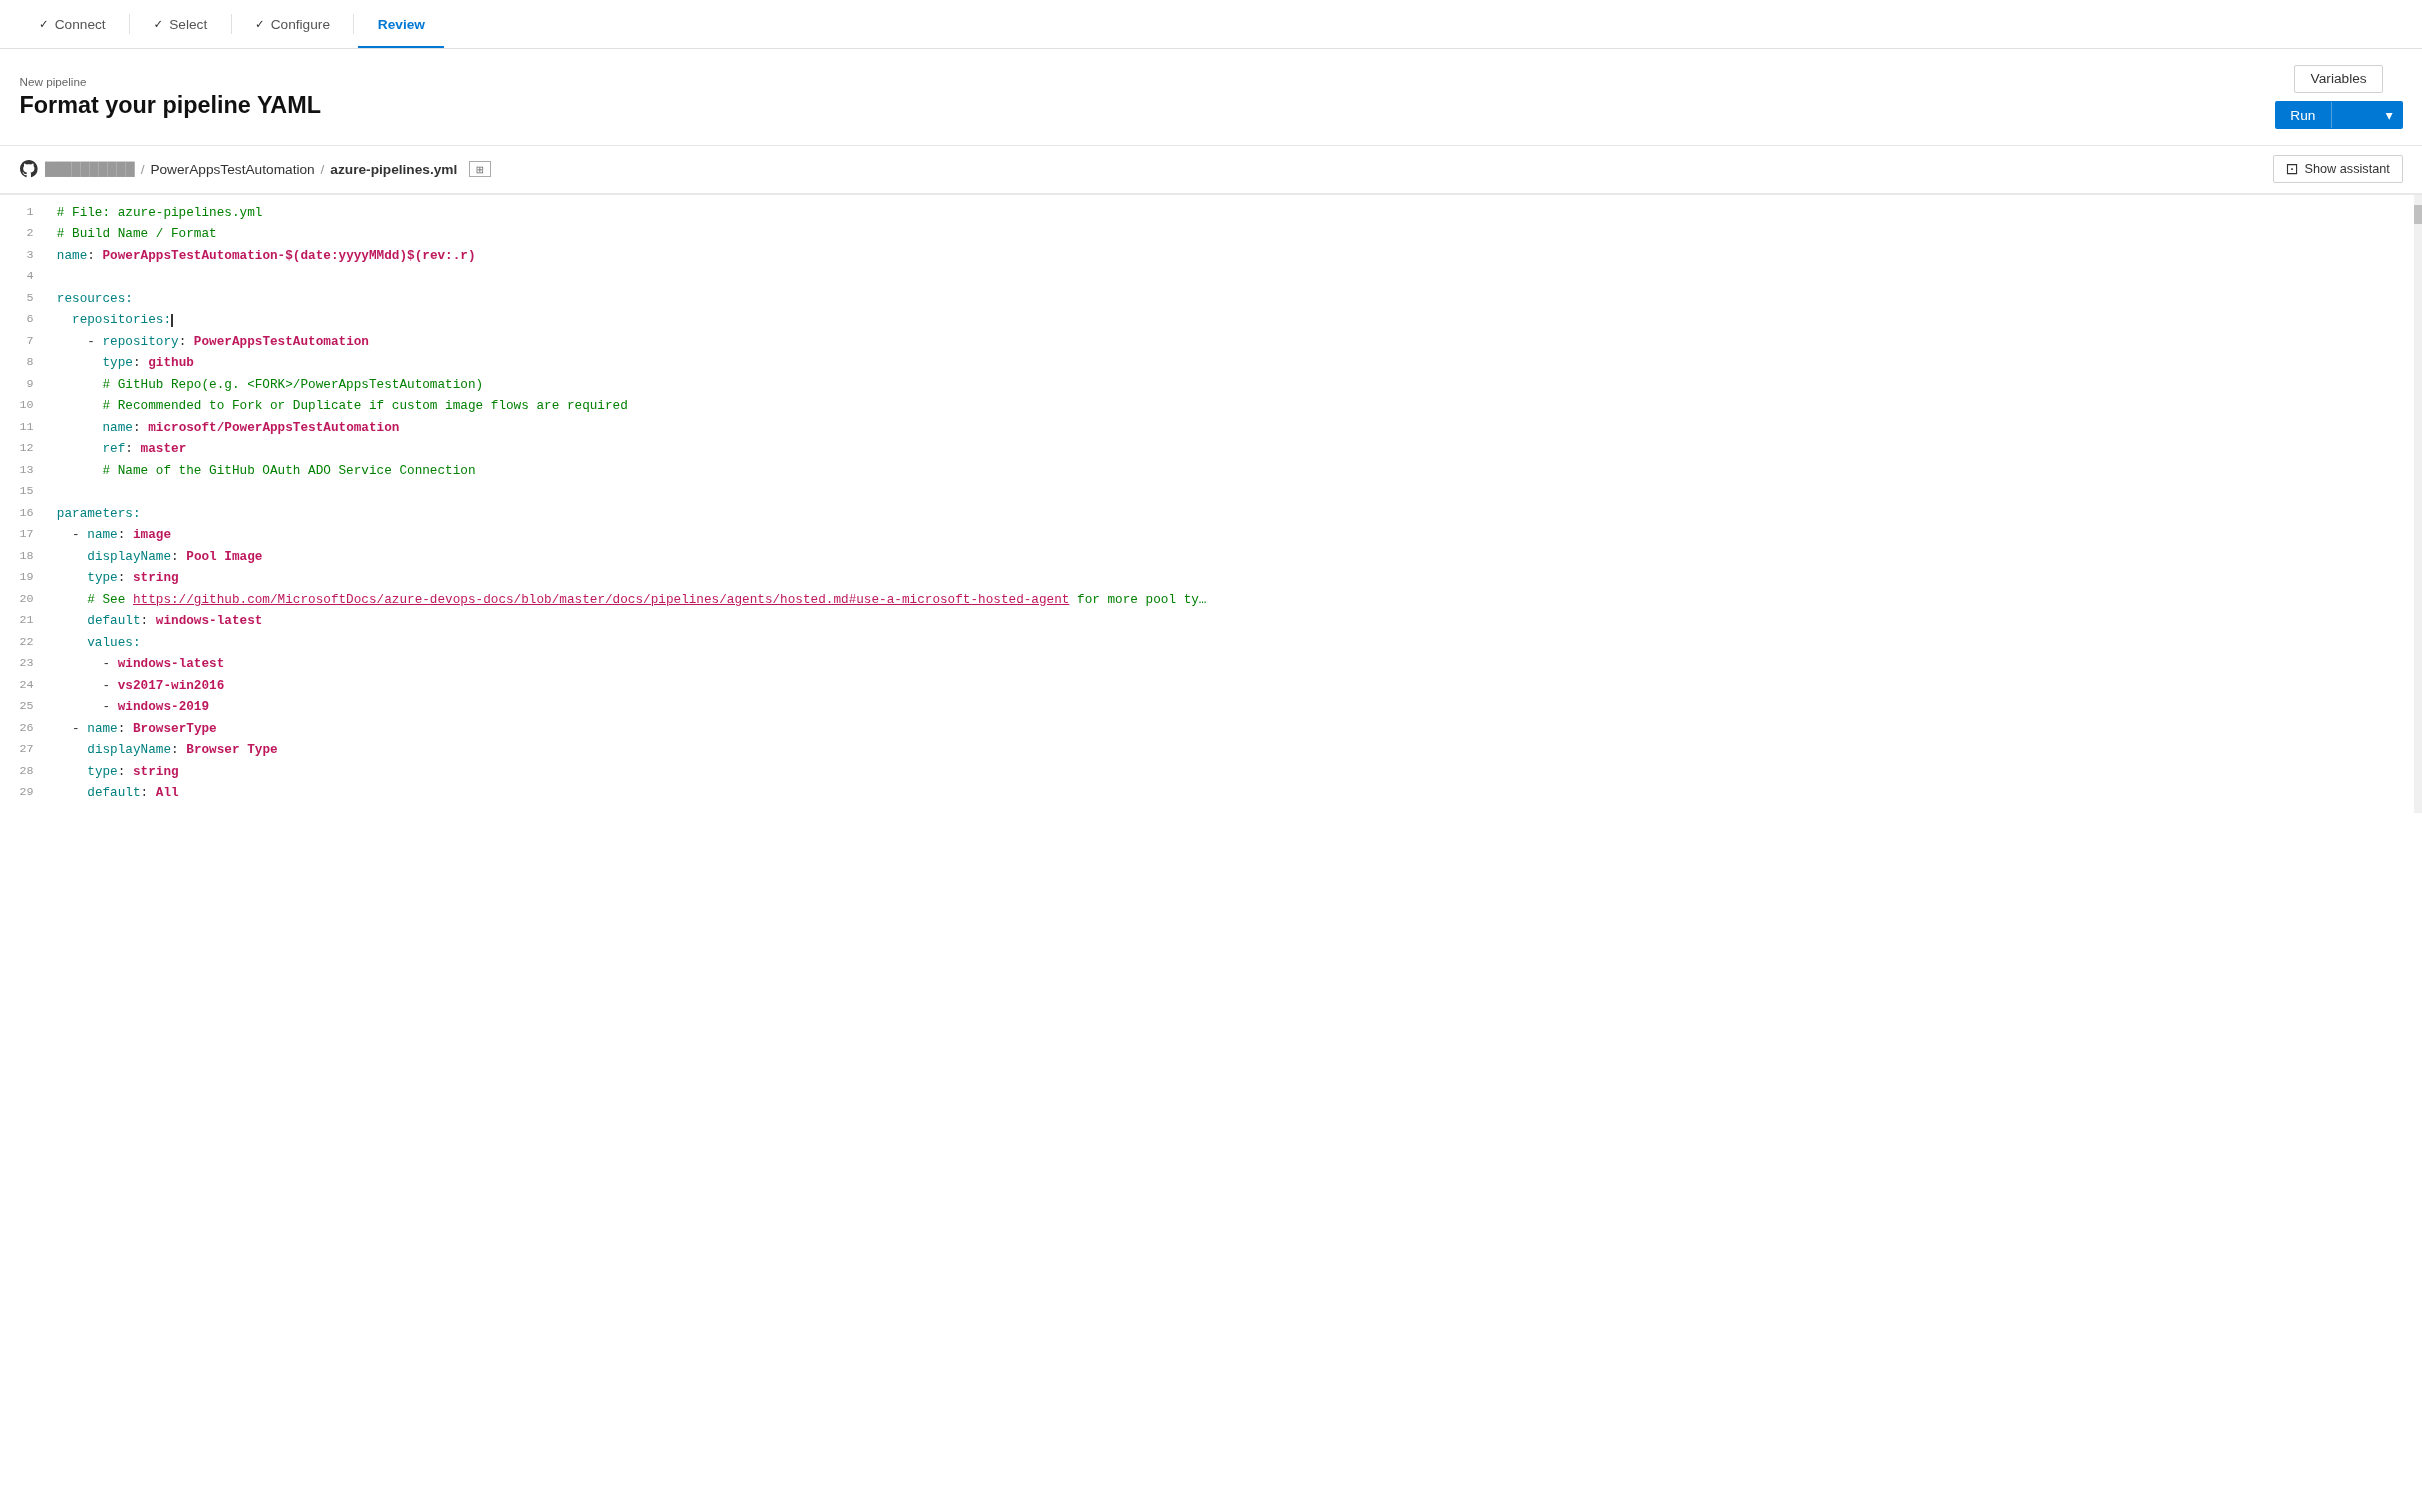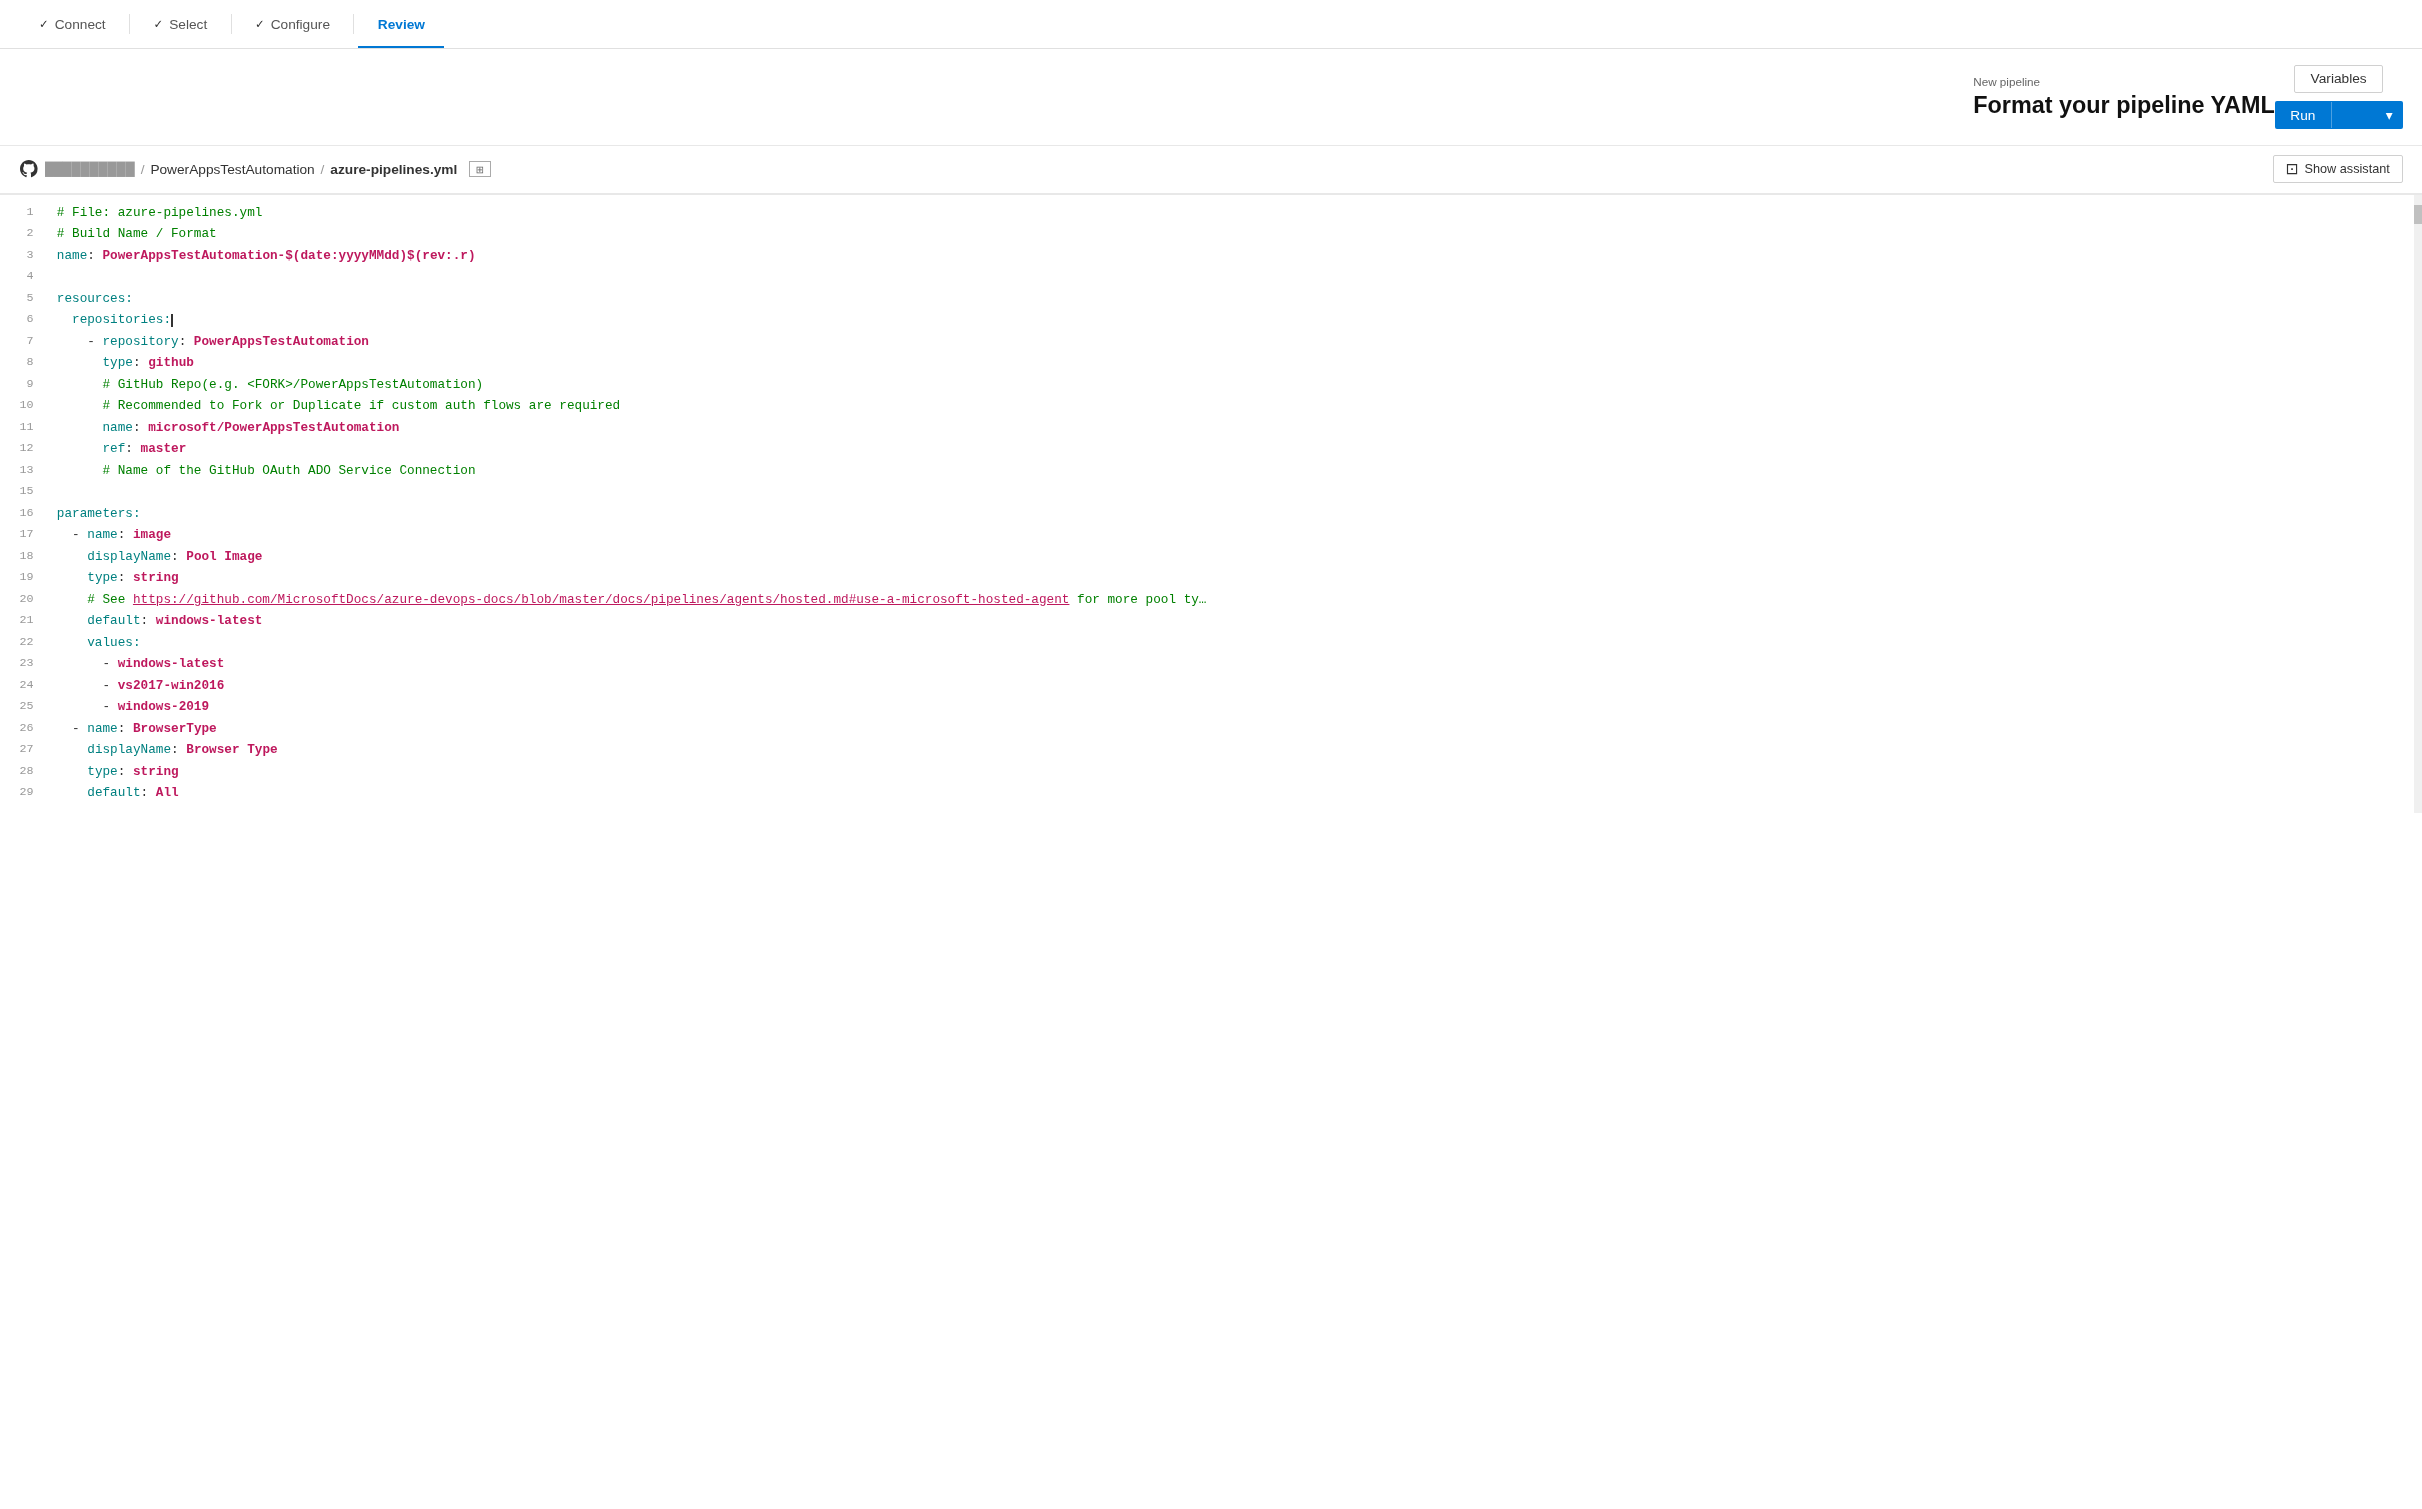--- a/index.html
+++ b/index.html
@@ -55,21 +55,21 @@
       background: #e0e0e0;
       margin: 0 3.9px;
     }
 
     
     .page-header {
       padding: 15.6px 19.5px;
       border-bottom: 1px solid #e8e8e8;
       display: flex;
       align-items: center;
-      justify-content: flex-end;
+      justify-content: space-between;
       background: #fff;
     }
     .page-header-left .subtitle {
       font-size: 11.7px;
       color: #666;
       margin-bottom: 3.9px;
     }
     .page-header-left h1 {
       font-size: 23.4px;
       font-weight: 600;
@@ -343,21 +343,21 @@
       <div class="code-line">
         <span class="line-num">8</span>
         <span class="line-content">      <span class="c-teal">type</span><span class="c-normal">: </span><span class="c-value">github</span></span>
       </div>
       <div class="code-line">
         <span class="line-num">9</span>
         <span class="line-content"><span class="c-comment">      # GitHub Repo(e.g. &lt;FORK&gt;/PowerAppsTestAutomation)</span></span>
       </div>
       <div class="code-line">
         <span class="line-num">10</span>
-        <span class="line-content"><span class="c-comment">      # Recommended to Fork or Duplicate if custom auth flows are required</span></span>
+        <span class="line-content"><span class="c-comment">      # Recommended to Fork or Duplicate if custom image flows are required</span></span>
       </div>
       <div class="code-line">
         <span class="line-num">11</span>
         <span class="line-content">      <span class="c-teal">name</span><span class="c-normal">: </span><span class="c-value">microsoft/PowerAppsTestAutomation</span></span>
       </div>
       <div class="code-line">
         <span class="line-num">12</span>
         <span class="line-content">      <span class="c-teal">ref</span><span class="c-normal">: </span><span class="c-value">master</span></span>
       </div>
       <div class="code-line">

